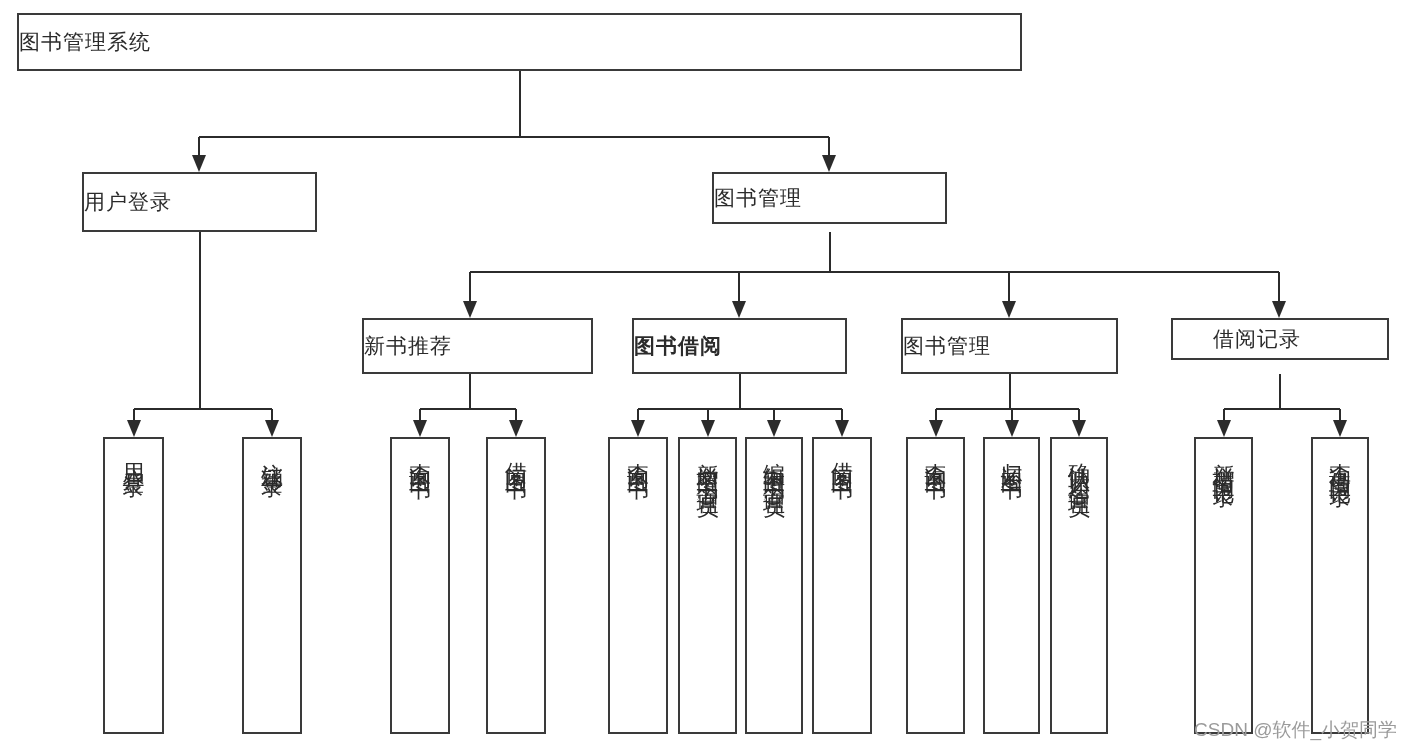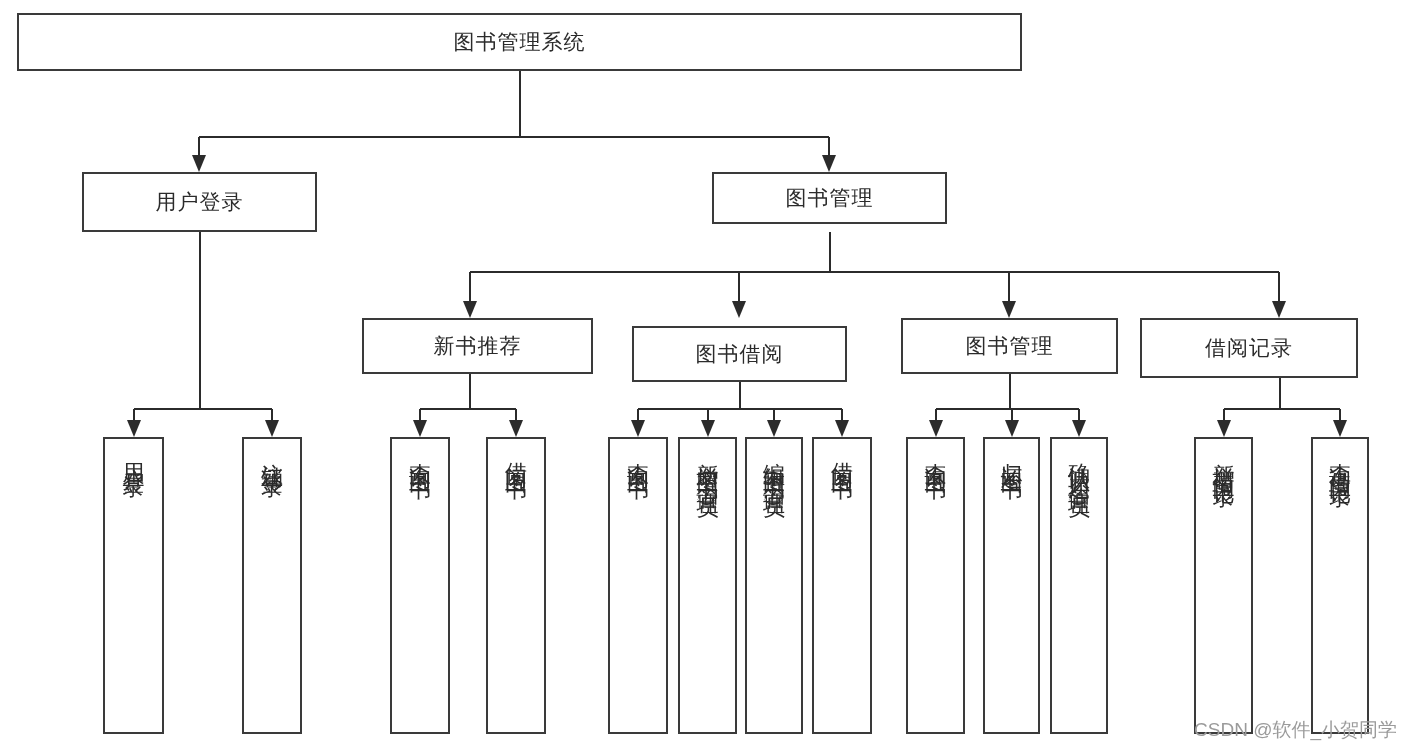--- a/index.html
+++ b/index.html
@@ -15,21 +15,21 @@
     overflow:hidden;
   }
   
   .node{
     position:absolute;
     box-sizing:border-box;
     border:2px solid #3a3a3a;
     background:#ffffff;
     display:flex;
     align-items:center;
-    justify-content:center;
+    justify-content:flex-start;
     color:#2b2b2b;
   }
   .node .lbl{
     display:block;
     text-align:center;
     white-space:pre;
     line-height:1.18;
   }
   
   .node.horiz .lbl{
@@ -139,27 +139,27 @@
       </div>
       <div class="node horiz" style="left: 82px; top: 172px; width: 235px; height: 60px;">
         <span class="lbl">用户登录</span>
       </div>
       <div class="node horiz" style="left: 712px; top: 172px; width: 235px; height: 52px;">
         <span class="lbl">图书管理</span>
       </div>
       <div class="node horiz" style="left: 362px; top: 318px; width: 231px; height: 56px;">
         <span class="lbl">新书推荐</span>
       </div>
-      <div class="node horiz" style="left: 632px; top: 326px; width: 215px; height: 56px;">
+      <div class="node horiz" style="left: 632px; top: 318px; width: 215px; height: 56px; font-weight: bold;">
         <span class="lbl">图书借阅</span>
       </div>
       <div class="node horiz" style="left: 901px; top: 318px; width: 217px; height: 56px;">
         <span class="lbl">图书管理</span>
       </div>
-      <div class="node horiz" style="left: 1140px; top: 318px; width: 218px; height: 60px;">
+      <div class="node horiz" style="left: 1171px; top: 318px; width: 218px; height: 42px; padding-left: 40px;">
         <span class="lbl">借阅记录</span>
       </div>
       <div class="node vert" style="left: 103px; top: 437px; width: 61px; height: 297px;">
         <span class="lbl">用户登录</span>
       </div>
       <div class="node vert" style="left: 242px; top: 437px; width: 60px; height: 297px;">
         <span class="lbl">注销登录</span>
       </div>
       <div class="node vert" style="left: 390px; top: 437px; width: 60px; height: 297px;">
         <span class="lbl">查询图书</span>

